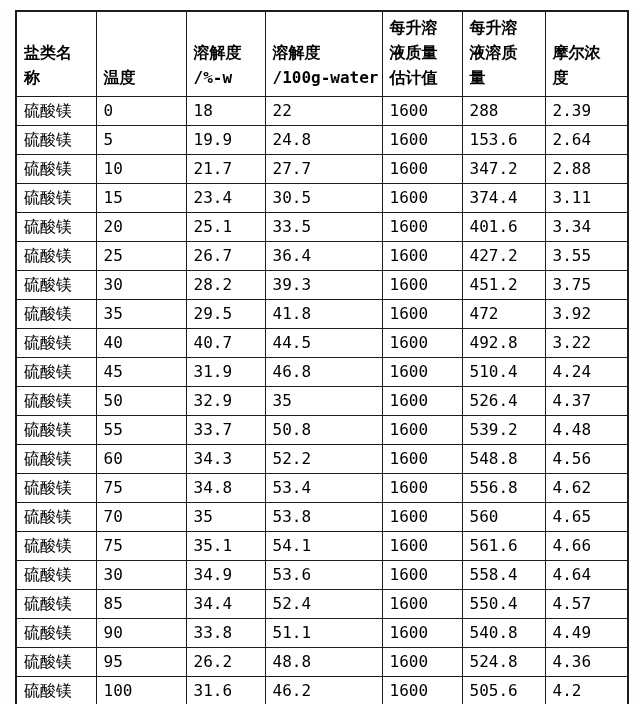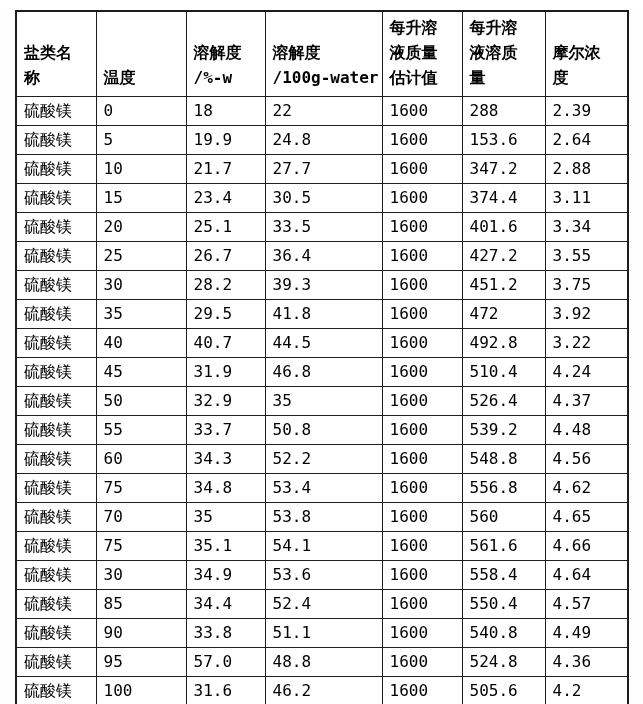--- a/index.html
+++ b/index.html
@@ -250,21 +250,21 @@
           <td>90</td>
           <td>33.8</td>
           <td>51.1</td>
           <td>1600</td>
           <td>540.8</td>
           <td>4.49</td>
         </tr>
         <tr>
           <td>硫酸镁</td>
           <td>95</td>
-          <td>57.0</td>
+          <td>26.2</td>
           <td>48.8</td>
           <td>1600</td>
           <td>524.8</td>
           <td>4.36</td>
         </tr>
         <tr>
           <td>硫酸镁</td>
           <td>100</td>
           <td>31.6</td>
           <td>46.2</td>

